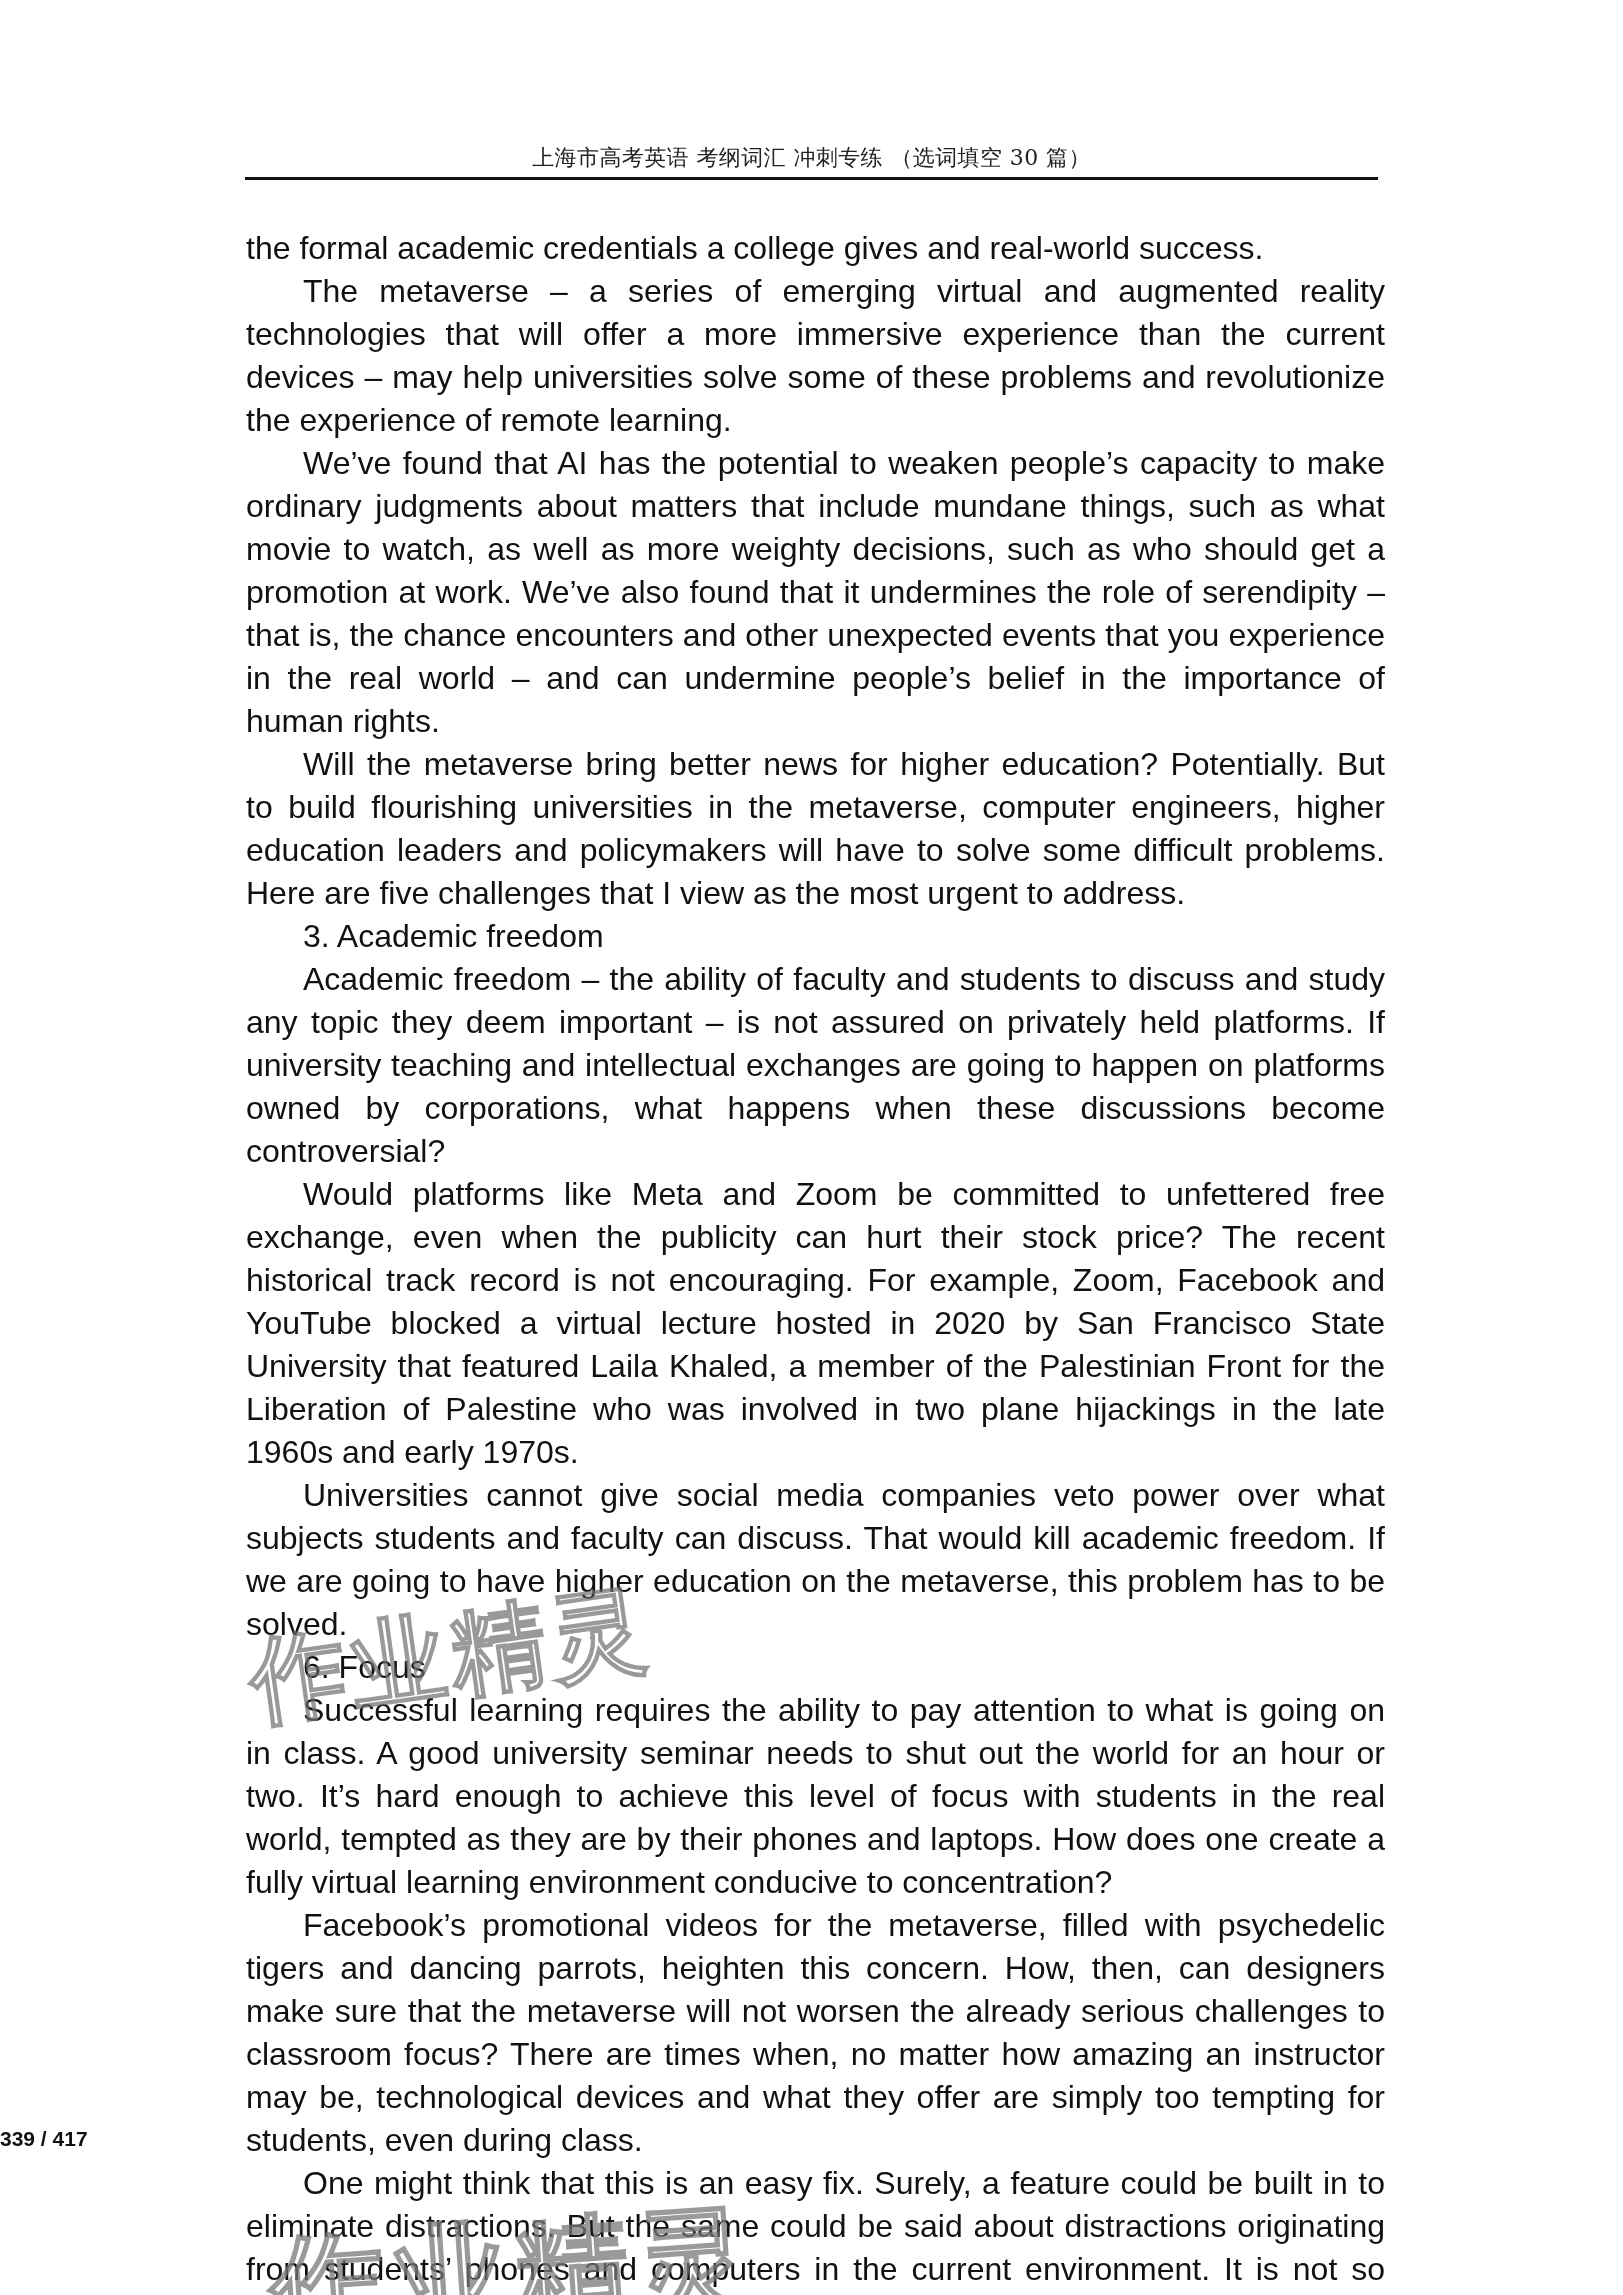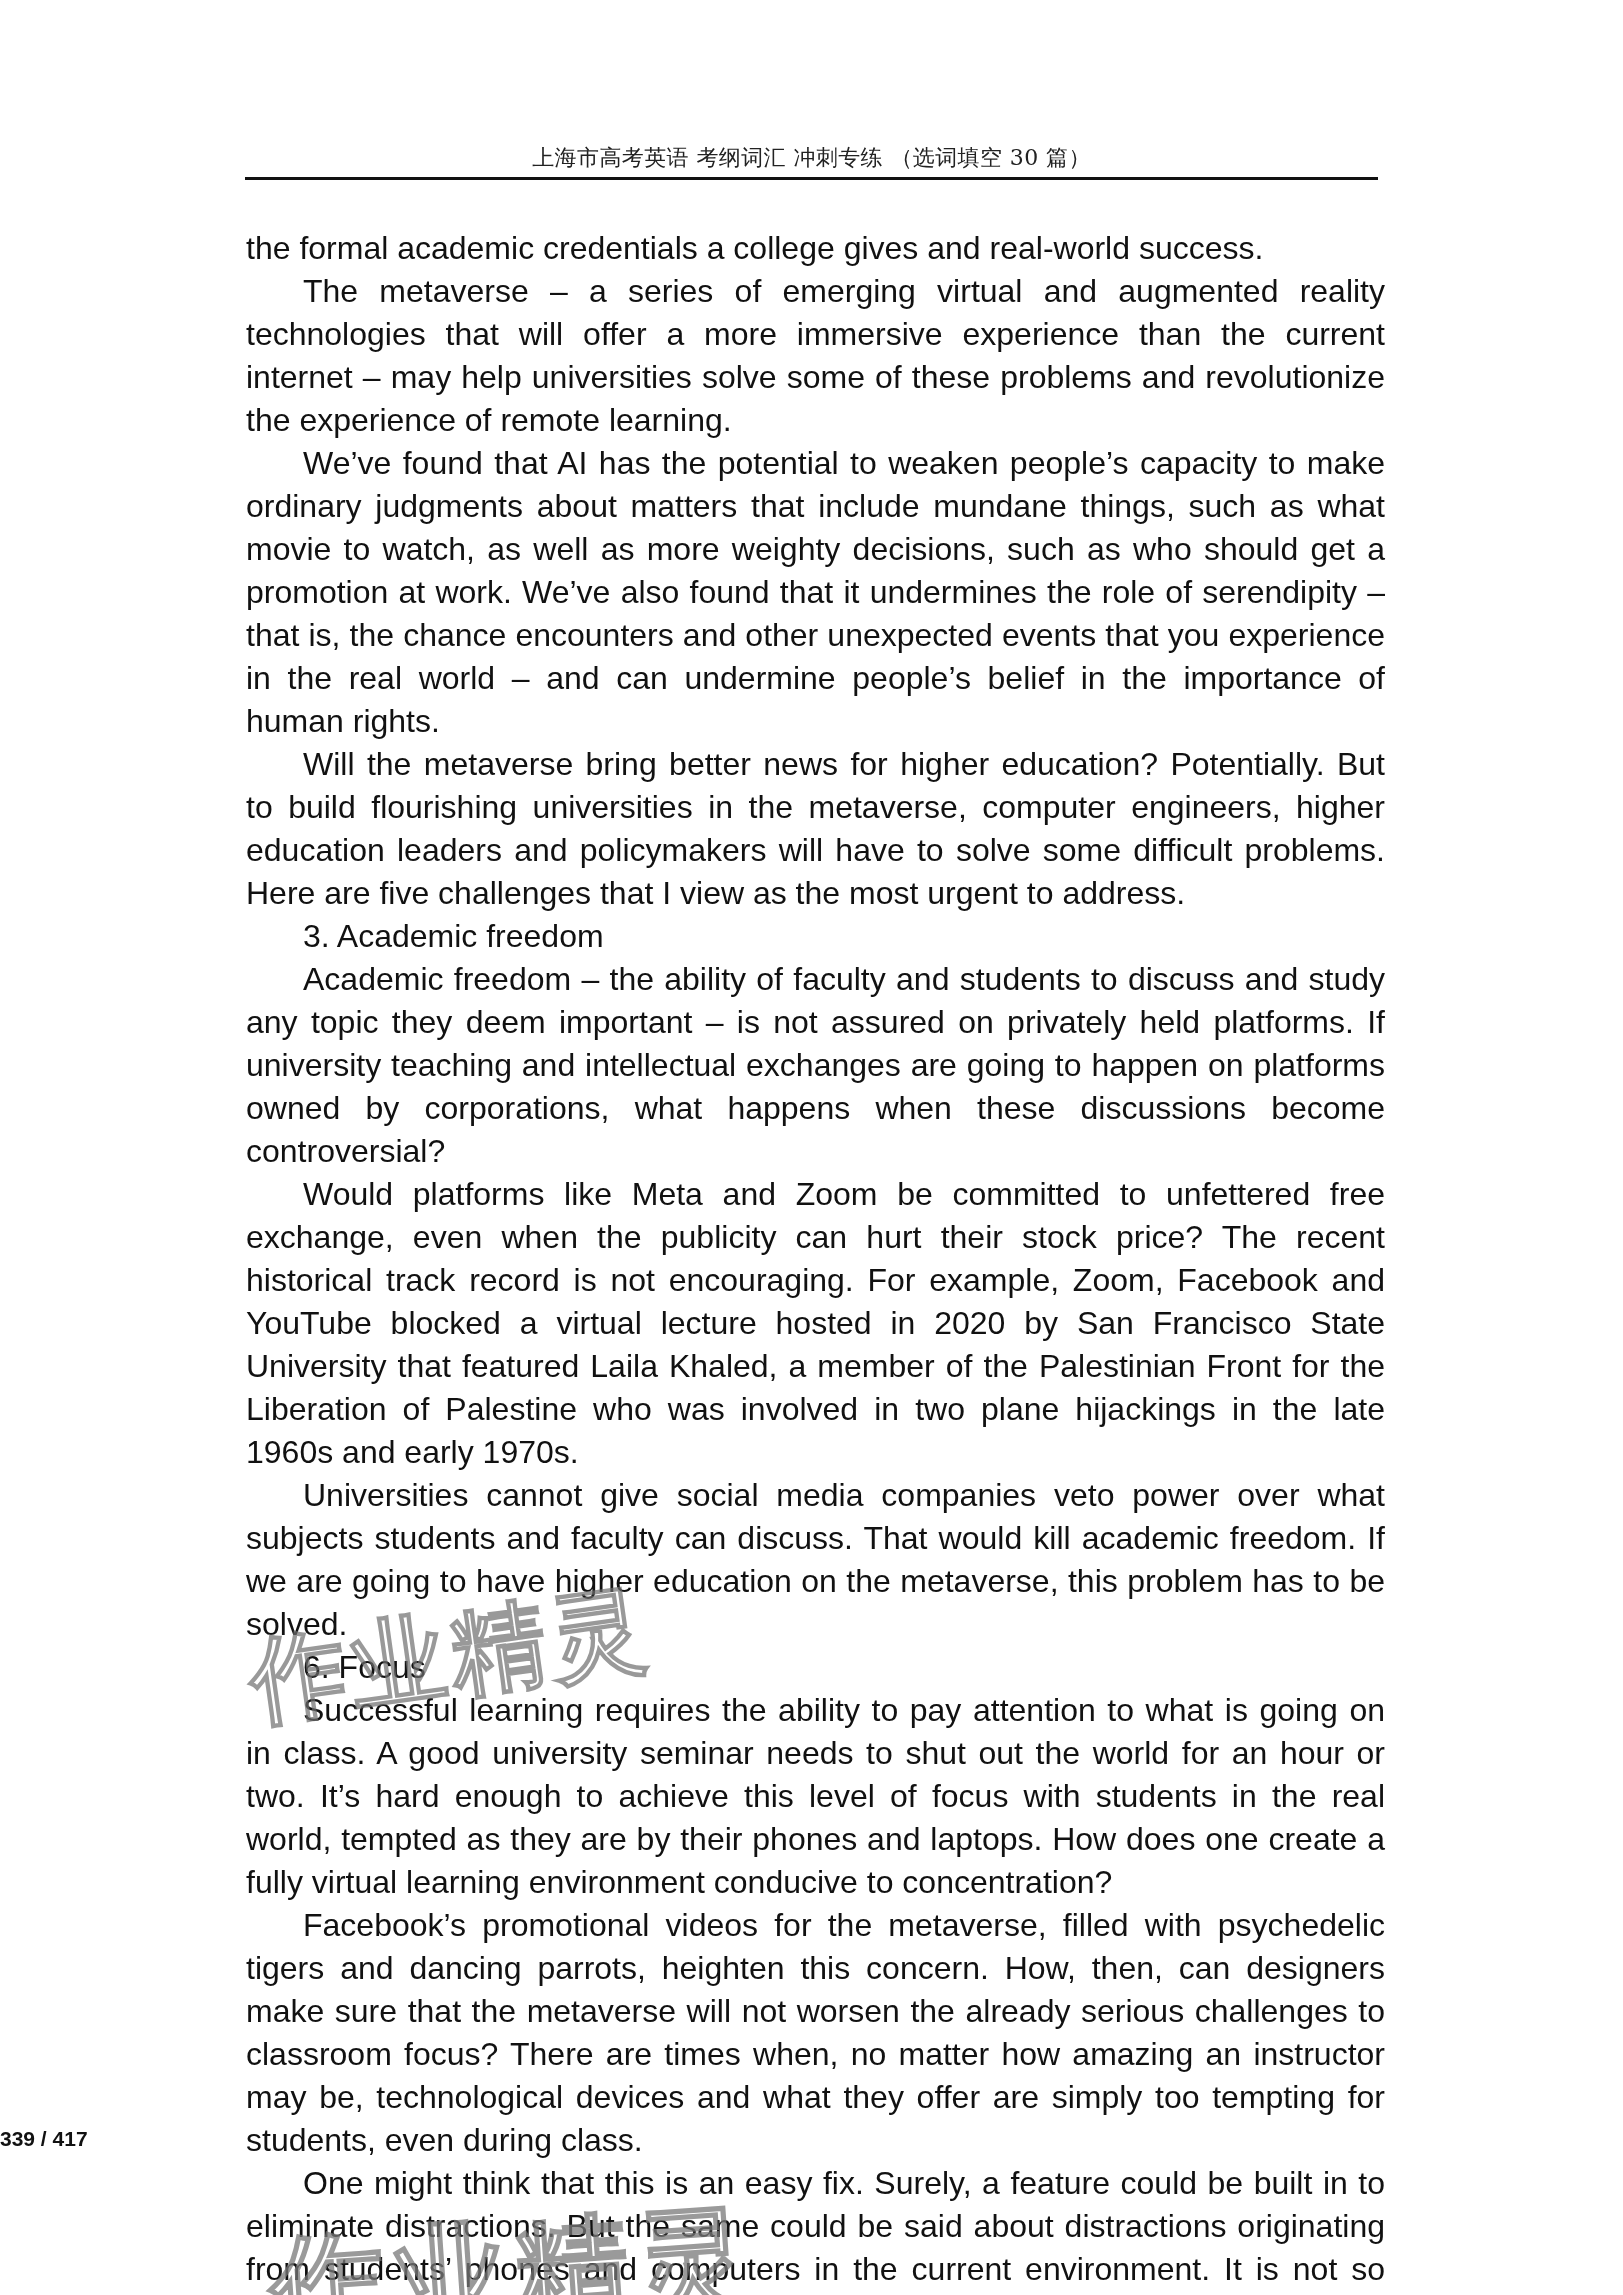--- a/index.html
+++ b/index.html
@@ -36,21 +36,21 @@
 </style>
 </head>
 <body>
 
 <div class="page">
   <div class="header-title">上海市高考英语  考纲词汇  冲刺专练  （选词填空 30 篇）</div>
   <div class="header-rule"></div>
 
   <div class="body-text">
     <p class="noindent">the formal academic credentials a college gives and real-world success.</p>
-    <p>The metaverse – a series of emerging virtual and augmented reality technologies that will offer a more immersive experience than the current internet – may help universities solve some of these problems and revolutionize the experience of remote learning.</p>
+    <p>The metaverse – a series of emerging virtual and augmented reality technologies that will offer a more immersive experience than the current devices – may help universities solve some of these problems and revolutionize the experience of remote learning.</p>
     <p>We’ve found that AI has the potential to weaken people’s capacity to make ordinary judgments about matters that include mundane things, such as what movie to watch, as well as more weighty decisions, such as who should get a promotion at work. We’ve also found that it undermines the role of serendipity – that is, the chance encounters and other unexpected events that you experience in the real world – and can undermine people’s belief in the importance of human rights.</p>
     <p>Will the metaverse bring better news for higher education? Potentially. But to build flourishing universities in the metaverse, computer engineers, higher education leaders and policymakers will have to solve some difficult problems. Here are five challenges that I view as the most urgent to address.</p>
     <p>3. Academic freedom</p>
     <p>Academic freedom – the ability of faculty and students to discuss and study any topic they deem important – is not assured on privately held platforms. If university teaching and intellectual exchanges are going to happen on platforms owned by corporations, what happens when these discussions become controversial?</p>
     <p>Would platforms like Meta and Zoom be committed to unfettered free exchange, even when the publicity can hurt their stock price? The recent historical track record is not encouraging. For example, Zoom, Facebook and YouTube blocked a virtual lecture hosted in 2020 by San Francisco State University that featured Laila Khaled, a member of the Palestinian Front for the Liberation of Palestine who was involved in two plane hijackings in the late 1960s and early 1970s.</p>
     <p>Universities cannot give social media companies veto power over what subjects students and faculty can discuss. That would kill academic freedom. If we are going to have higher education on the metaverse, this problem has to be solved.</p>
     <p>6. Focus</p>
     <p>Successful learning requires the ability to pay attention to what is going on in class. A good university seminar needs to shut out the world for an hour or two. It’s hard enough to achieve this level of focus with students in the real world, tempted as they are by their phones and laptops. How does one create a fully virtual learning environment conducive to concentration?</p>
     <p>Facebook’s promotional videos for the metaverse, filled with psychedelic tigers and dancing parrots, heighten this concern. How, then, can designers make sure that the metaverse will not worsen the already serious challenges to classroom focus? There are times when, no matter how amazing an instructor may be, technological devices and what they offer are simply too tempting for students, even during class.</p>
     <p>One might think that this is an easy fix. Surely, a feature could be built in to eliminate distractions. But the same could be said about distractions originating from students’ phones and computers in the current environment. It is not so easy to restrict what students can view on their own devices. Universities may worry about being seen as intrusive if they do. And just</p>

